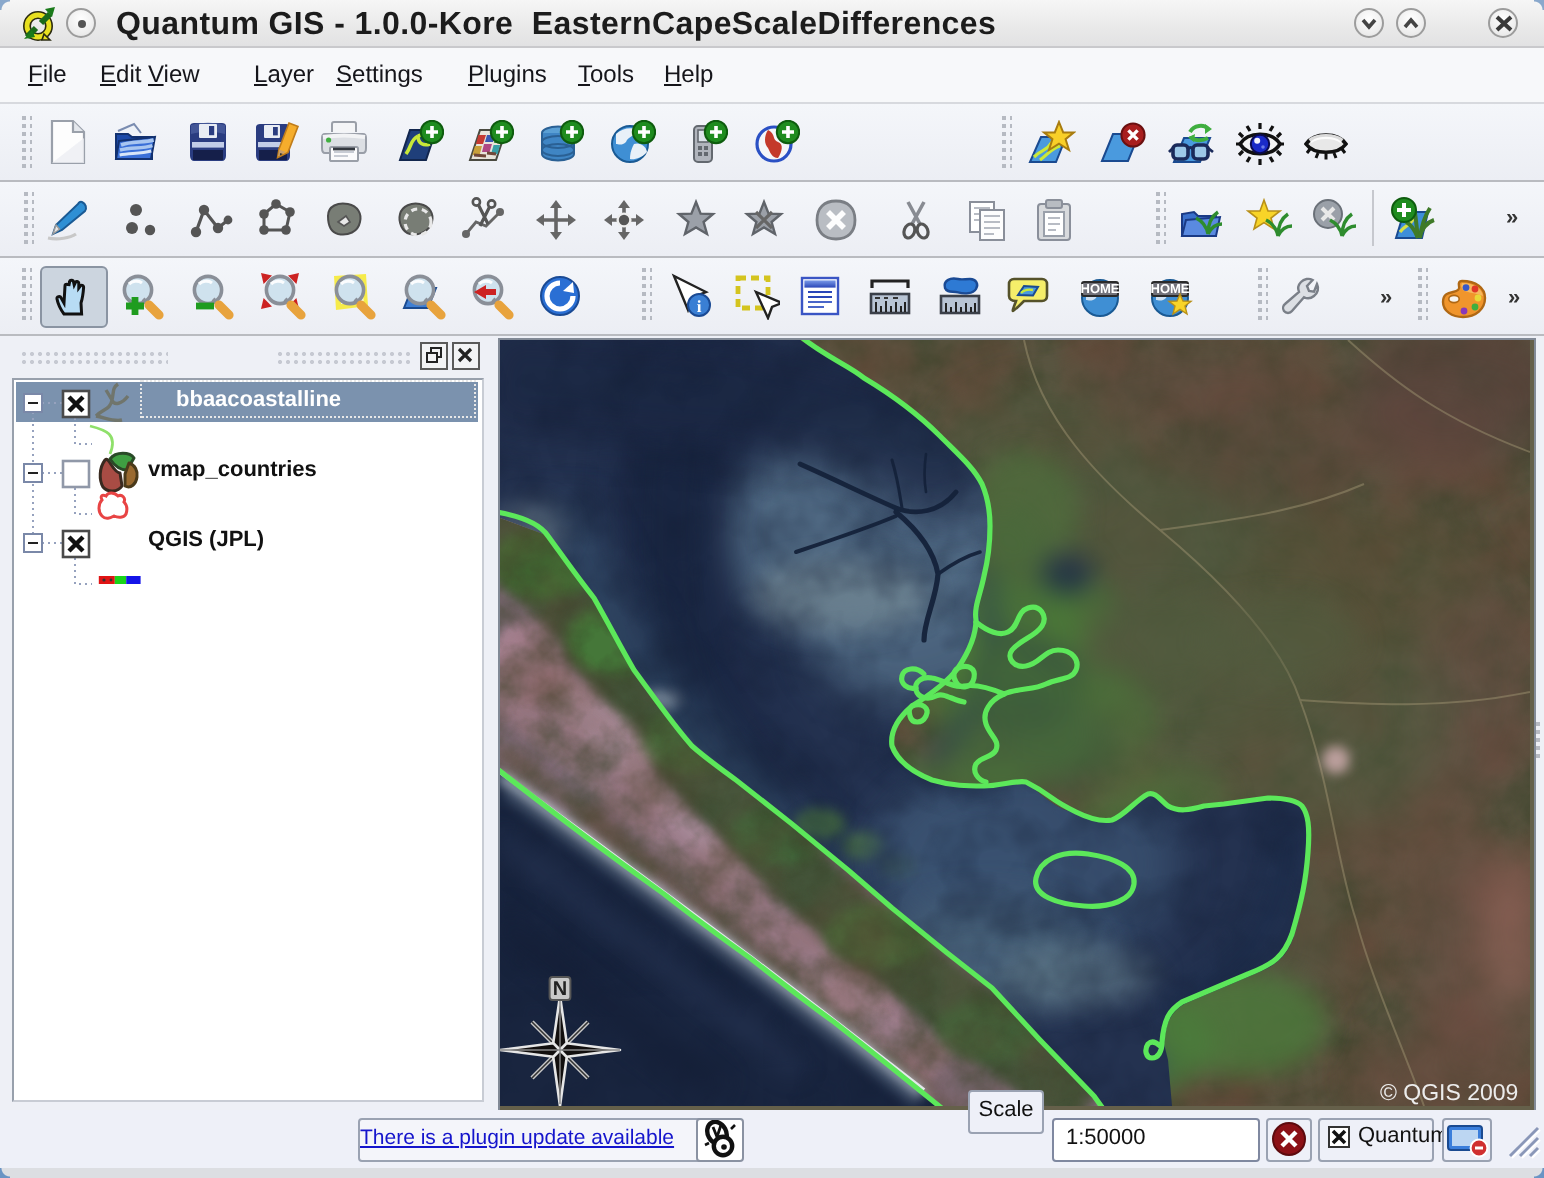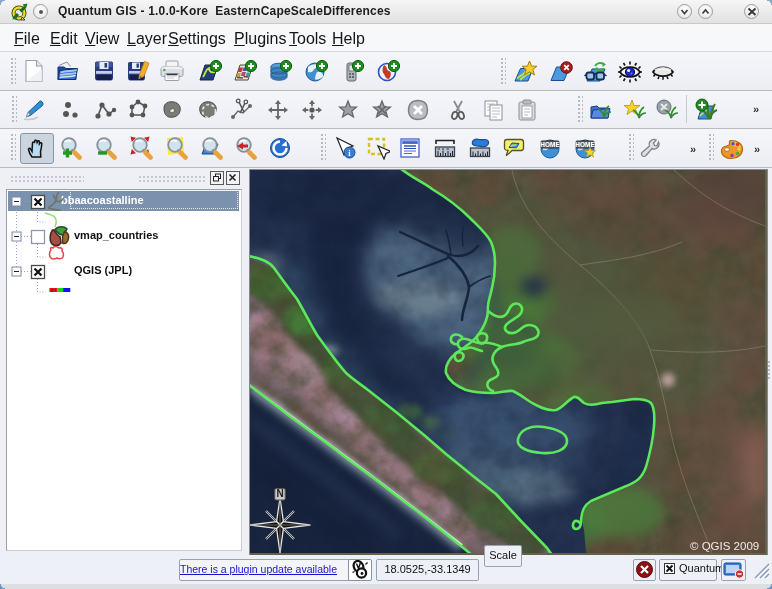--- a/index.html
+++ b/index.html
@@ -1,23 +1,23 @@
 <!DOCTYPE html>
 <html><head><meta charset="utf-8"><style>
 html,body{margin:0;padding:0;}
 body{width:772px;height:589px;overflow:hidden;font-family:"Liberation Sans",sans-serif;background:#5a7ab0;}
 #win{position:absolute;left:0;top:0;width:772px;height:589px;background:#eef0f6;}
 .abs{position:absolute;}
 
 #title{left:0;top:0;width:772px;height:23px;background:linear-gradient(#f6f6f6,#e9e9e9 60%,#e2e2e3);border-bottom:1px solid #c9c9cc;}
-#titletext{left:58px;top:4px;font-size:12px;font-weight:bold;color:#1c1c1c;letter-spacing:0.2px;}
+#titletext{left:58px;top:4px;font-size:16px;font-weight:bold;color:#1c1c1c;letter-spacing:0.2px;}
 .tbtn{top:4px;width:15px;height:15px;border-radius:50%;background:radial-gradient(circle at 50% 35%,#ffffff,#ececec 70%,#dcdcdc);border:1px solid #9c9c9c;box-sizing:border-box;}
 
 #menubar{left:0;top:24px;width:772px;height:27px;background:#f7f8fa;border-bottom:1px solid #d7d9de;}
-.mi{top:30px;font-size:16px;color:#15151a;}
+.mi{top:30px;font-size:12px;color:#15151a;}
 .mi u{text-decoration:underline;}
 
 .tbrow{left:0;width:772px;background:linear-gradient(#f4f6fa,#eceef4);}
 #tb1{top:52px;height:38px;border-bottom:1px solid #b9bbc0;}
 #tb2{top:91px;height:37px;border-bottom:1px solid #b9bbc0;}
 #tb3{top:129px;height:38px;border-bottom:1px solid #b9bbc0;}
 .hdl{width:6px;background-image:radial-gradient(circle,#b6bac2 1.1px,rgba(0,0,0,0) 1.2px);background-size:4px 4px;}
 .ico{width:24px;height:24px;}
 .chev{font-size:11px;font-weight:bold;color:#333;letter-spacing:-1px;}
 .vsep{width:1px;background:#c6c8ce;}
@@ -56,21 +56,21 @@
 <div class="abs tbtn" style="left:744px;"></div>
 <svg class="abs" style="left:677px;top:4px" width="95" height="15" viewBox="0 0 95 15">
  <path d="M4.5 6 L7.5 9.5 L10.5 6" fill="none" stroke="#444" stroke-width="1.8"></path>
  <path d="M25.5 9.5 L28.5 6 L31.5 9.5" fill="none" stroke="#444" stroke-width="1.8"></path>
  <path d="M71.5 4.5 L78.5 11 M78.5 4.5 L71.5 11" fill="none" stroke="#3a3a3a" stroke-width="2"></path>
 </svg>
 
 <div id="menubar" class="abs"></div>
 <div class="abs mi" style="left:14px"><u>F</u>ile</div>
 <div class="abs mi" style="left:50px"><u>E</u>dit</div>
-<div class="abs mi" style="left:85px"><u>V</u>iew</div>
+<div class="abs mi" style="left:74px"><u>V</u>iew</div>
 <div class="abs mi" style="left:127px"><u>L</u>ayer</div>
 <div class="abs mi" style="left:168px"><u>S</u>ettings</div>
 <div class="abs mi" style="left:234px"><u>P</u>lugins</div>
 <div class="abs mi" style="left:289px"><u>T</u>ools</div>
 <div class="abs mi" style="left:332px"><u>H</u>elp</div>
 
 <div id="tb1" class="abs tbrow"></div>
 <div id="tb2" class="abs tbrow"></div>
 <div id="tb3" class="abs tbrow"></div>
 <div class="abs hdl" style="left:10px;top:57px;height:28px;"></div>
@@ -456,21 +456,21 @@
  <div class="abs legbtn" style="left:205px;"></div>
  <div class="abs legbtn" style="left:221px;"></div>
  <svg class="abs" style="left:205px;top:1.5px" width="31" height="14" viewBox="0 0 31 14">
   <rect x="5.5" y="3" width="5" height="4.5" fill="none" stroke="#222" stroke-width="1"></rect>
   <rect x="3.5" y="5.5" width="5" height="4.5" fill="#f2f3f5" stroke="#222" stroke-width="1"></rect>
   <path d="M19.5 3.5 L25.5 9.5 M25.5 3.5 L19.5 9.5" stroke="#222" stroke-width="1.6"></path>
  </svg>
  <div id="legtree" class="abs"></div>
  <div class="abs" style="left:3px;top:21.5px;width:231px;height:20px;background:#7b92ae;"></div>
  <div class="abs" style="left:66px;top:22px;width:166px;height:17px;outline:1px dotted #e8e8e8;outline-offset:0px;"></div>
- <div class="abs seltext" style="left:56px;top:25px;">bbaacoastalline</div>
+ <div class="abs seltext" style="left:83px;top:25px;">bbaacoastalline</div>
  <div class="abs legtext" style="left:69px;top:60px;">vmap_countries</div>
  <div class="abs legtext" style="left:69px;top:95px;">QGIS (JPL)</div>
  <svg class="abs" style="left:0px;top:20px" width="72" height="130" viewBox="0 0 72 130">
   <g stroke="#96a2be" stroke-width="1" stroke-dasharray="1,2" fill="none">
    <path d="M11.5 17 V78"></path>
    <path d="M16 12.5 H26"></path>
           <path d="M16 47.5 H26"></path>
           <path d="M16 82.5 H26"></path>
    <path d="M32.5 20 V33 H41"></path>
           <path d="M32.5 55 V68 H41"></path>
@@ -703,22 +703,22 @@
 <div id="status" class="abs"></div>
 <div class="abs sbox" style="left:179px;top:559px;width:187px;text-align:left;line-height:19px;background:#f4f5fa;"><span style="color:#1515cc;text-decoration:underline;font-size:10.5px;">There is a plugin update available</span></div>
 <div class="abs sbox" style="left:348px;top:559px;width:24px;background:#fff;border-color:#8a92a2;"></div>
 <svg class="abs" style="left:350px;top:560px" width="20" height="19" viewBox="0 0 20 19">
 <ellipse cx="8.5" cy="6.5" rx="4.6" ry="5.8" fill="#fff" stroke="#111" stroke-width="2.2" transform="rotate(-28 8.5 6.5)"></ellipse>
 <path d="M6.5 3.5 L8.5 8.5 L10.5 2.5" fill="none" stroke="#111" stroke-width="1.4"></path>
 <circle cx="11.5" cy="13" r="4.6" fill="#fff" stroke="#111" stroke-width="2.2"></circle>
 <circle cx="12" cy="13.5" r="1.4" fill="#111"></circle>
 <path d="M15.5 4.5 L17.5 2.5 M2.5 12.5 L4.5 11.5" stroke="#111" stroke-width="1.3"></path>
 </svg>
-<div class="abs sbox" style="left:376px;top:559px;width:103px;text-align:center;line-height:19px;">18.0525,-33.1349</div>
 <div class="abs sbox" style="left:484px;top:545px;width:38px;text-align:center;line-height:19px;">Scale</div>
+<div class="abs sbox" style="left:526px;top:559px;width:104px;background:#fff;border-color:#7f88a0;line-height:19px;"><span style="margin-left:6px">1:50000</span></div>
 <div class="abs sbox" style="left:633px;top:559px;width:23px;"></div>
 <div class="abs sbox" style="left:659px;top:559px;width:58px;"></div>
 <div class="abs" style="left:664px;top:563px;width:11px;height:11px;border:1.5px solid #333;background:#fff;box-sizing:border-box;"></div>
 <svg class="abs" style="left:664px;top:563px" width="11" height="11" viewBox="0 0 11 11">
       <path d="M2.5 2.5 L8.5 8.5 M8.5 2.5 L2.5 8.5" stroke="#111" stroke-width="1.8"></path>
     </svg>
 <div class="abs" style="left:679px;top:562px;font-size:11px;color:#111;">Quantum</div>
 <div class="abs sbox" style="left:721px;top:559px;width:25px;"></div>
 <svg class="abs" style="left:634px;top:560px" width="21" height="19" viewBox="0 0 21 19">
  <circle cx="10.5" cy="9.5" r="8" fill="#8c1016" stroke="#5d0a0e" stroke-width="1"></circle>

